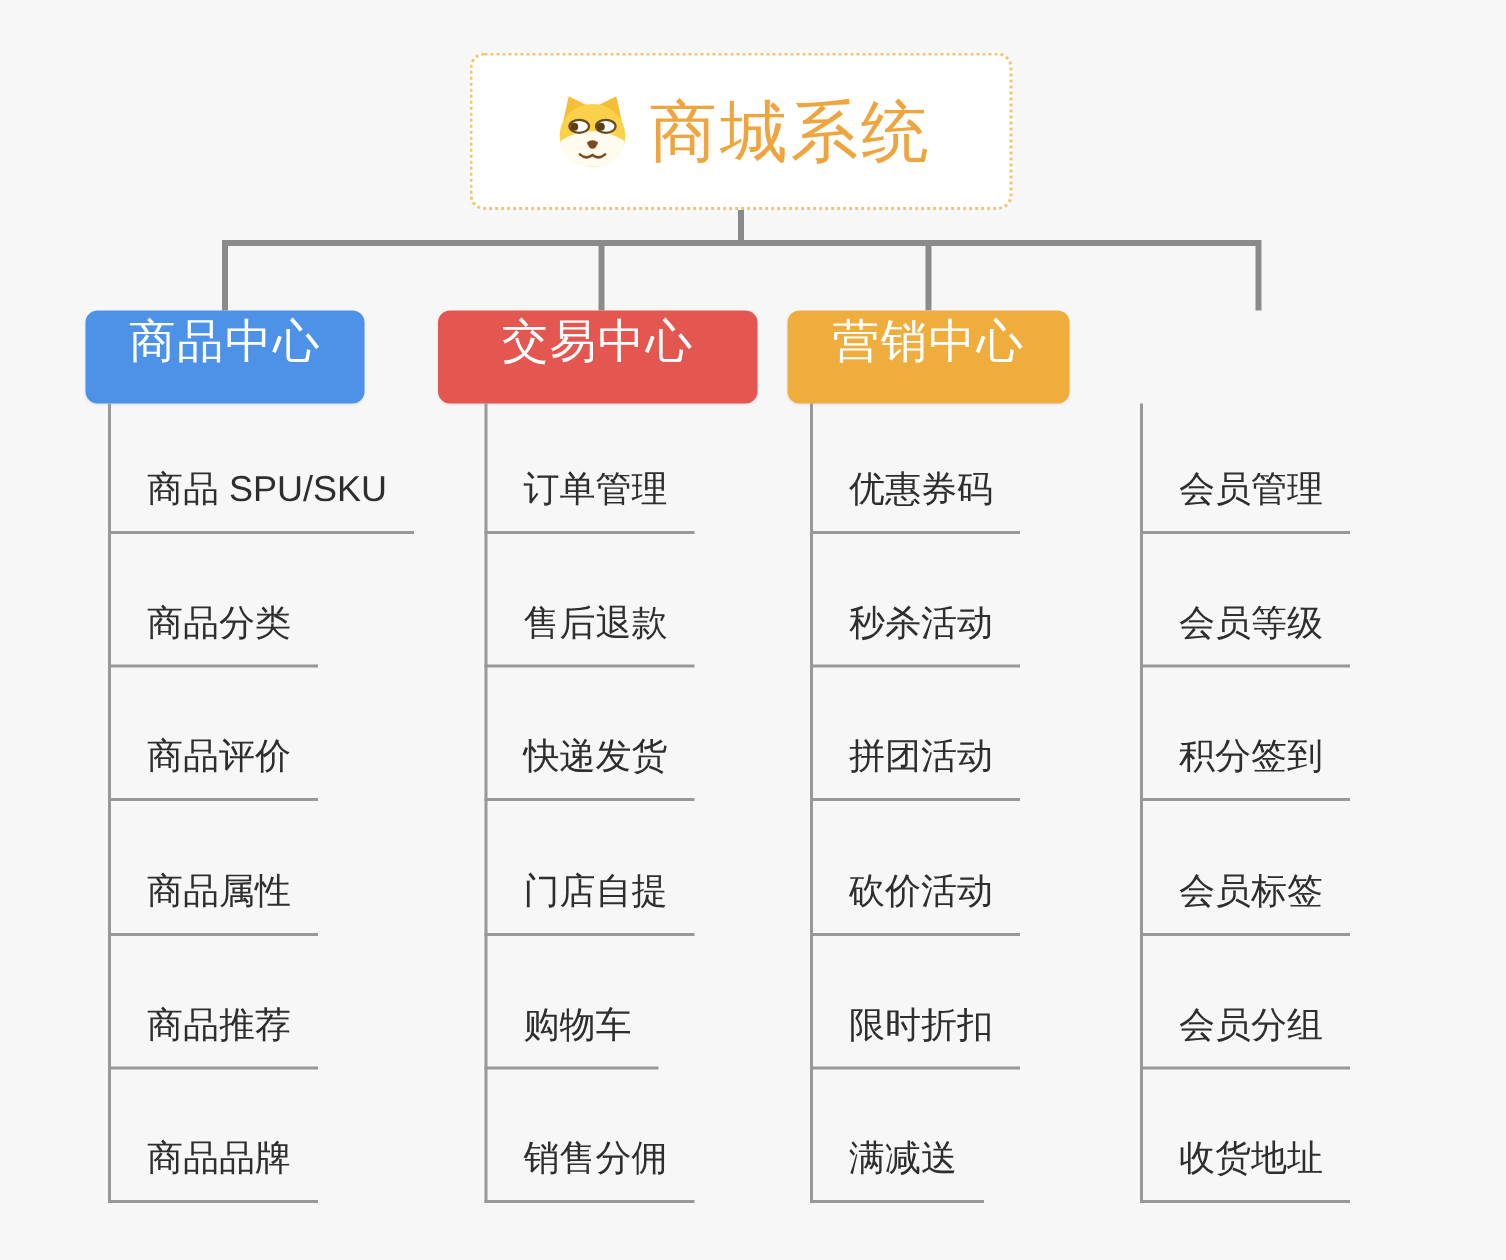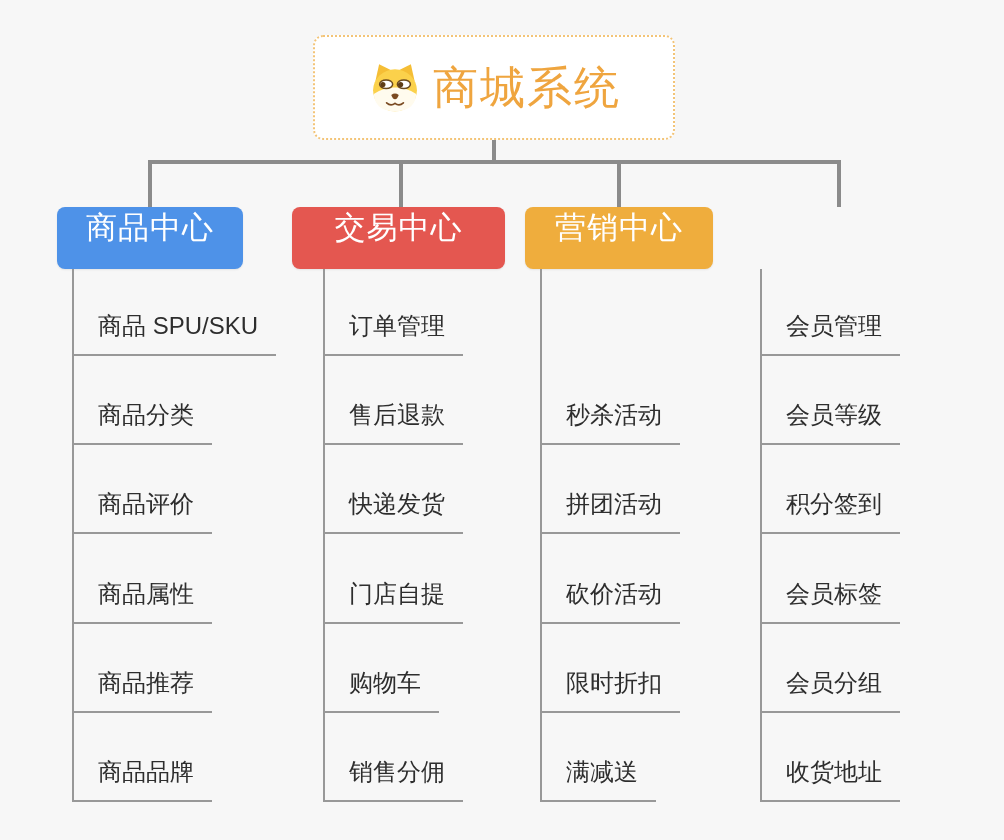--- a/index.html
+++ b/index.html
@@ -158,20 +158,23 @@
     <div class="child-item" style="left: 323px; top: 667px;">
       <span class="child-label">购物车</span>
     </div>
     <div class="child-item" style="left: 323px; top: 756px;">
       <span class="child-label">销售分佣</span>
     </div>
     <div class="branch-header" style="left: 525px; width: 188px; background: rgb(239, 173, 61);">
       <span class="branch-label">营销中心</span>
     </div>
     <div class="spine" style="left: 540px; top: 269px; height: 533px;"></div>
+    <div class="child-item" style="left: 540px; top: 310px;">
+      <span class="child-label">优惠券码</span>
+    </div>
     <div class="child-item" style="left: 540px; top: 399px;">
       <span class="child-label">秒杀活动</span>
     </div>
     <div class="child-item" style="left: 540px; top: 488px;">
       <span class="child-label">拼团活动</span>
     </div>
     <div class="child-item" style="left: 540px; top: 578px;">
       <span class="child-label">砍价活动</span>
     </div>
     <div class="child-item" style="left: 540px; top: 667px; font-family: Liberation Mono, monospace;">

